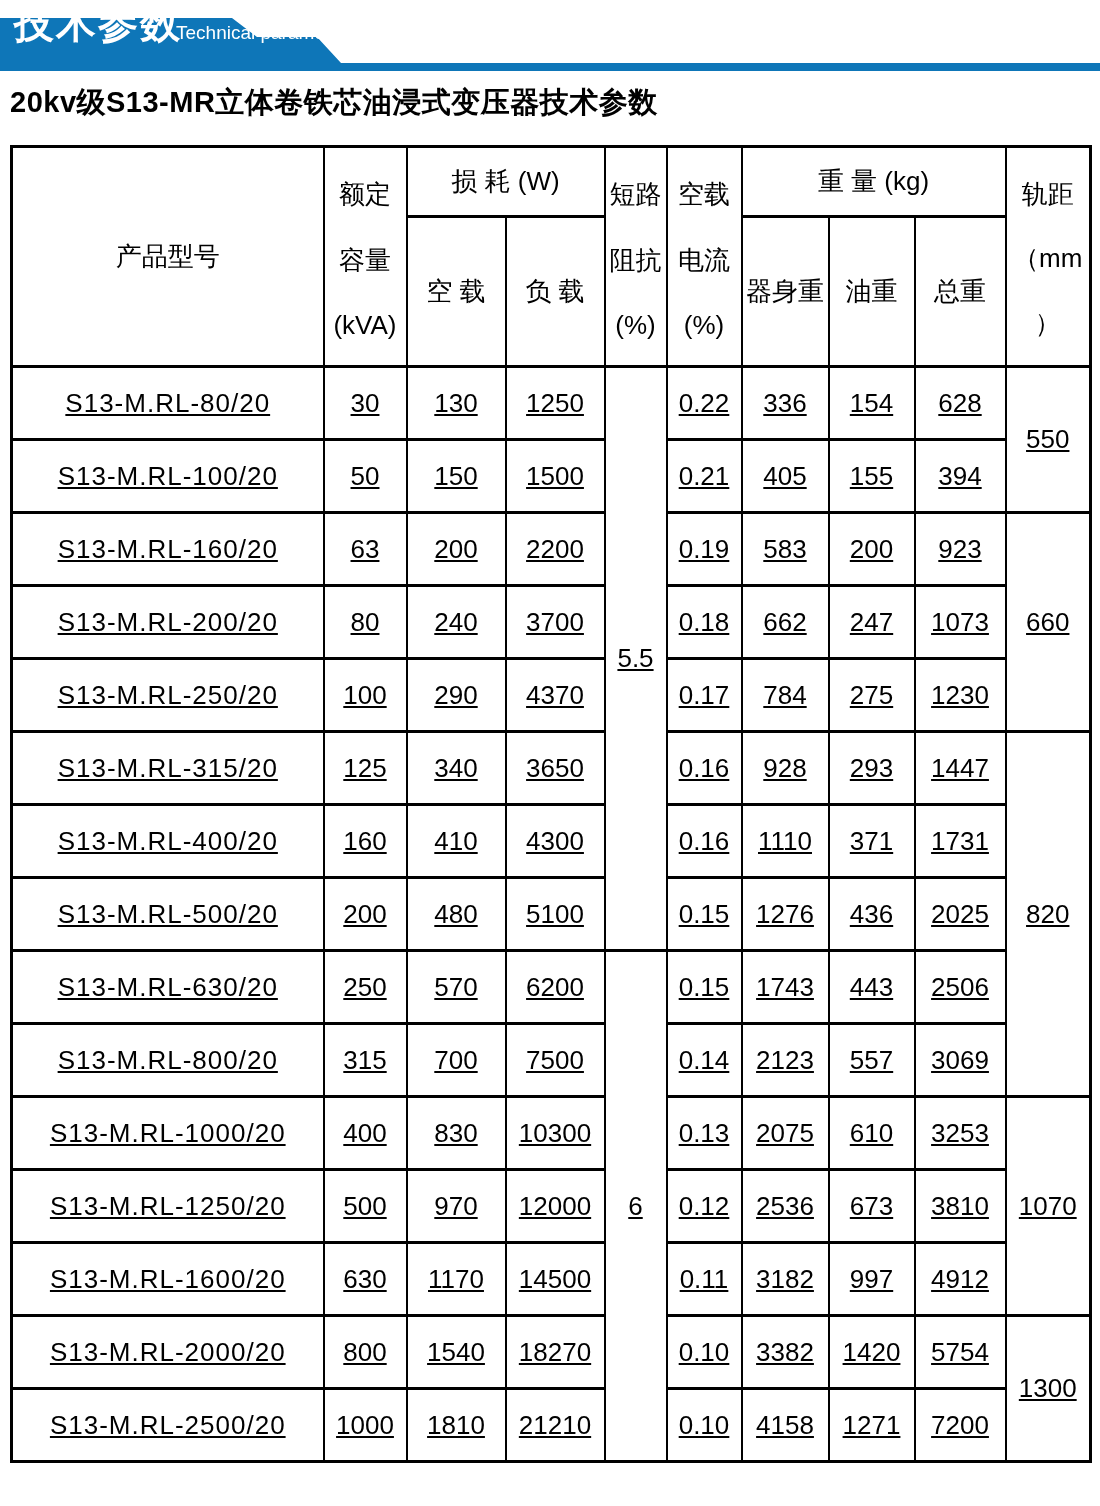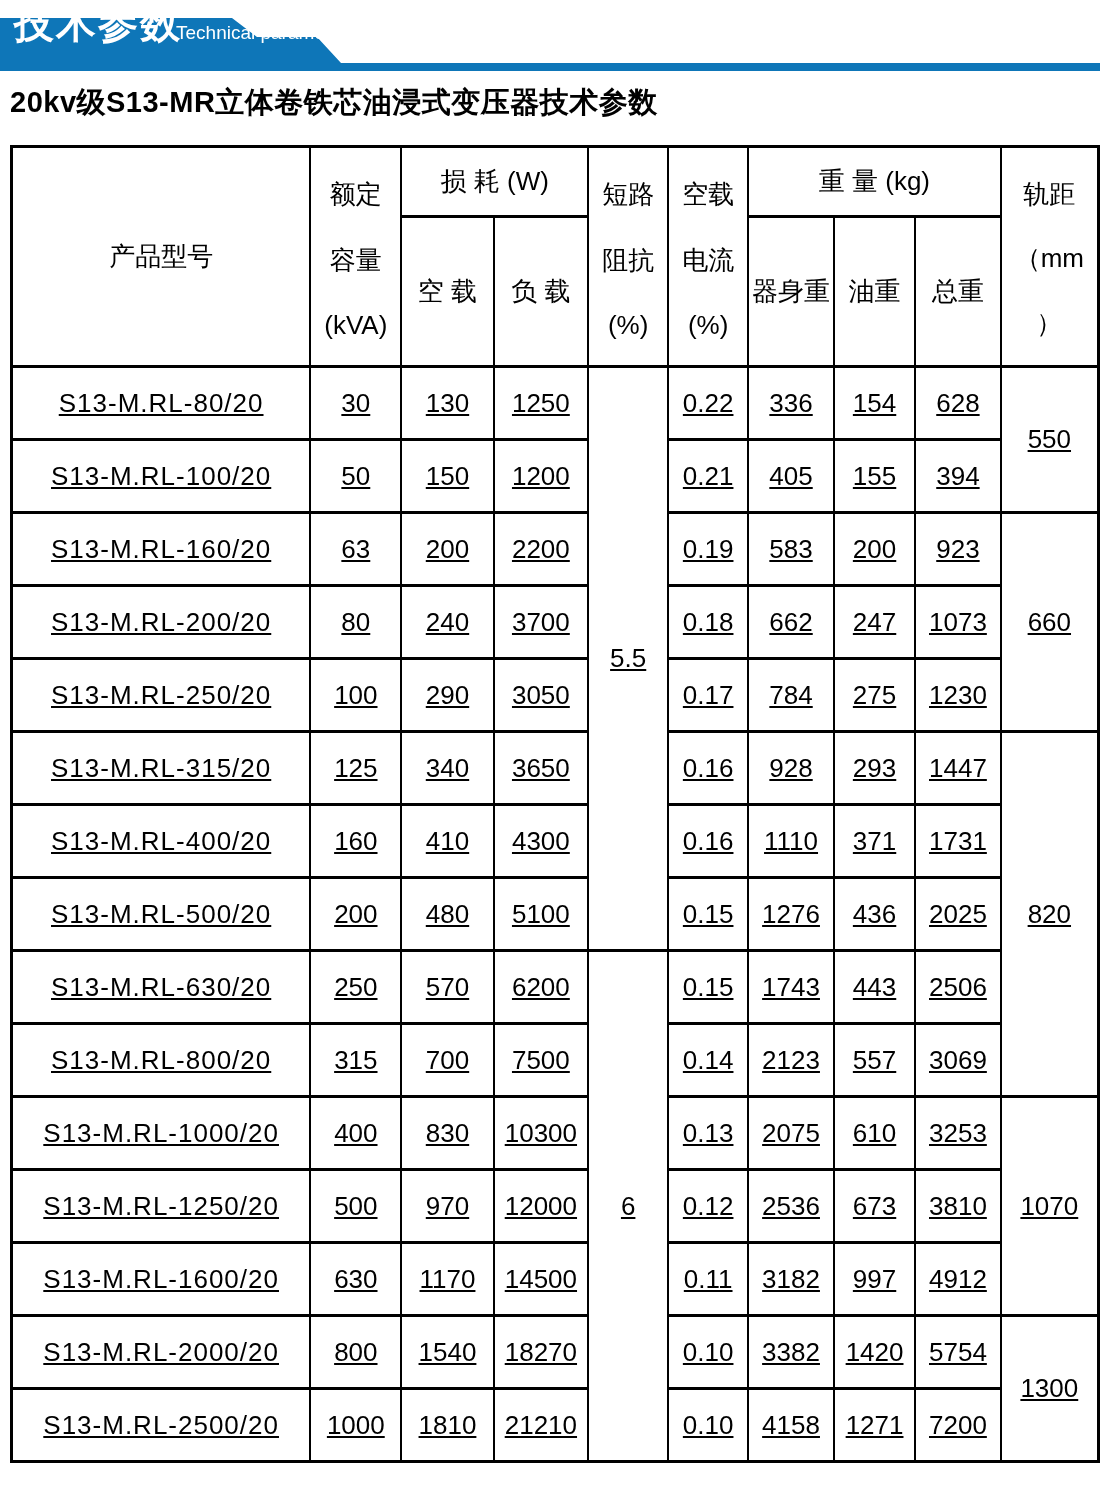--- a/index.html
+++ b/index.html
@@ -51,21 +51,21 @@
     overflow:hidden; white-space:nowrap;
   }
   thead tr.group-row { height:70px; }
   thead tr.sub-row   { height:150px; }
   tbody tr           { height:73px;text-decoration:underline; }
 
   .vstack {
     display:flex; flex-direction:column;
     justify-content:space-between; align-items:center;
     height:212px; box-sizing:border-box;
-    padding:26px 13px 22px;
+    padding:26px 4px 22px;
   }
   td.model-cell { letter-spacing:1px; }
 </style>
 </head>
 <body>
 
 <div class="banner"></div>
 <span class="banner-zh">技术参数</span>
 <span class="banner-en">Technical parameter</span>
 
@@ -136,21 +136,21 @@
         <td>0.22</td>
         <td>336</td>
         <td>154</td>
         <td>628</td>
         <td rowspan="2">550</td>
       </tr>
       <tr>
         <td class="model-cell">S13-M.RL-100/20</td>
         <td>50</td>
         <td>150</td>
-        <td>1200</td>
+        <td>1500</td>
         <td>0.21</td>
         <td>405</td>
         <td>155</td>
         <td>394</td>
       </tr>
       <tr>
         <td class="model-cell">S13-M.RL-160/20</td>
         <td>63</td>
         <td>200</td>
         <td>2200</td>
@@ -167,21 +167,21 @@
         <td>3700</td>
         <td>0.18</td>
         <td>662</td>
         <td>247</td>
         <td>1073</td>
       </tr>
       <tr>
         <td class="model-cell">S13-M.RL-250/20</td>
         <td>100</td>
         <td>290</td>
-        <td>3050</td>
+        <td>4370</td>
         <td>0.17</td>
         <td>784</td>
         <td>275</td>
         <td>1230</td>
       </tr>
       <tr>
         <td class="model-cell">S13-M.RL-315/20</td>
         <td>125</td>
         <td>340</td>
         <td>3650</td>

